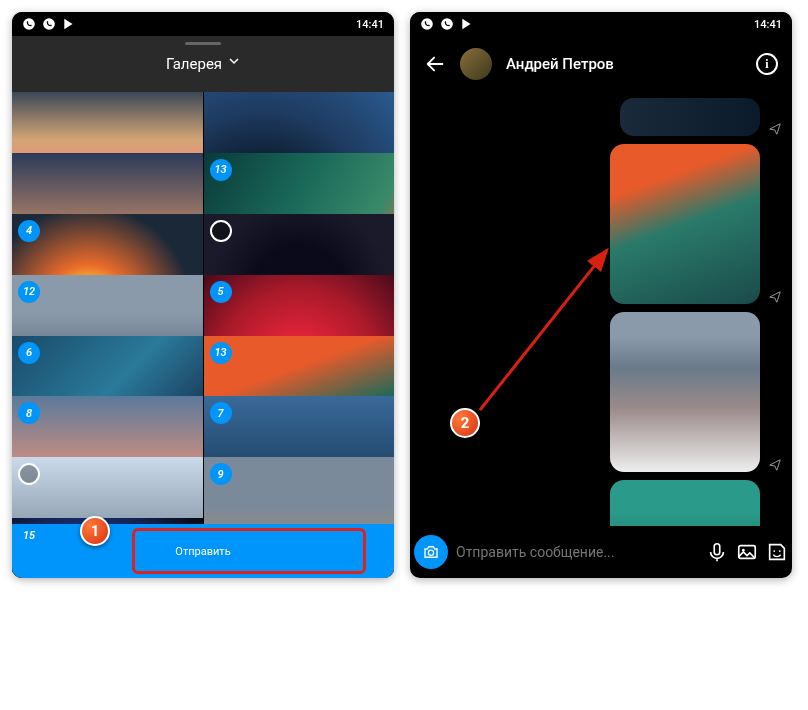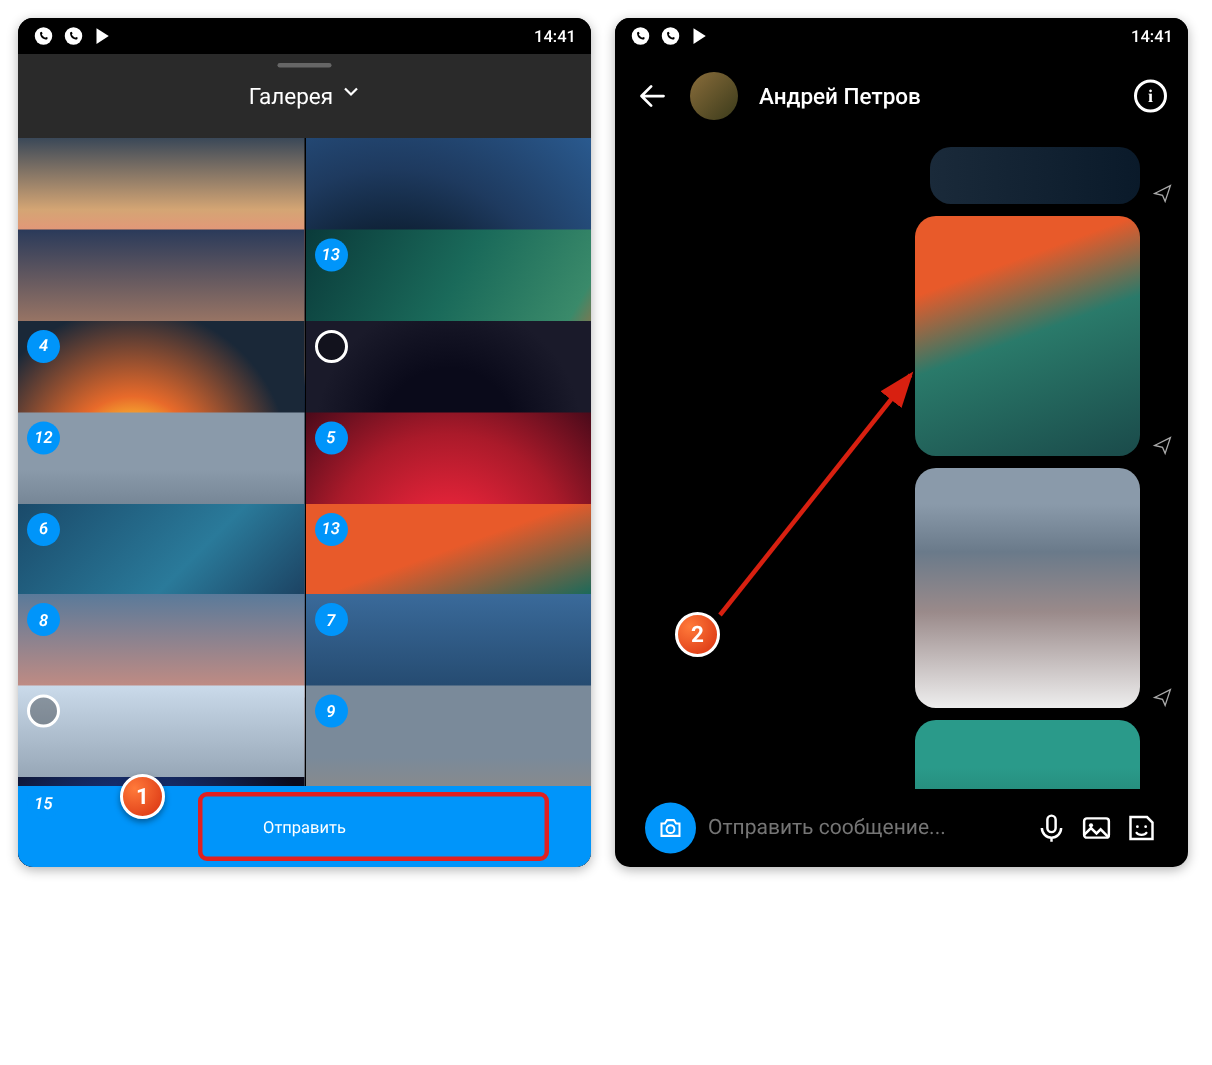--- a/index.html
+++ b/index.html
@@ -21,21 +21,21 @@
 .chat-header { height:56px; display:flex; align-items:center; padding:0 14px; gap:14px; color:#fff; }
 .avatar { width:32px; height:32px; border-radius:50%; background:linear-gradient(135deg,#8a6d3b,#3a3a1a); }
 .back-arrow { color:#fff; }
 .info-icon { margin-left:auto; width:22px; height:22px; border:2px solid #fff; border-radius:50%; display:flex; align-items:center; justify-content:center; font-size:12px; font-weight:bold; font-family:serif; }
 .messages { flex:1; display:flex; flex-direction:column; align-items:flex-end; padding:6px 10px; gap:8px; overflow:hidden; }
 .msg-row { display:flex; align-items:flex-end; gap:8px; }
 .msg-img { border-radius:14px; overflow:hidden; background:#222; }
 .msg-img.small { width:140px; height:38px; }
 .msg-img.big { width:150px; height:160px; }
 .sent-icon { color:#aaa; }
-.input-bar { height:52px; display:flex; align-items:center; padding:0 20px; gap:8px; }
+.input-bar { height:52px; display:flex; align-items:center; padding:0 4px; gap:8px; }
 .cam-btn { width:34px; height:34px; border-radius:50%; background:#0095fa; display:flex; align-items:center; justify-content:center; }
 .msg-input { flex:1; background:transparent; border:none; color:#888; font-size:14px; outline:none; }
 .input-icon { color:#fff; width:22px; }
 .step-badge { position:absolute; width:30px; height:30px; border-radius:50%; background:radial-gradient(circle at 30% 30%, #ff7a3a, #d83010); border:2px solid #fff; color:#fff; font-weight:bold; font-size:15px; display:flex; align-items:center; justify-content:center; box-shadow:0 2px 4px rgba(0,0,0,0.4); z-index:10; }
 .step1 { bottom:32px; left:68px; }
 .step2 { bottom:140px; left:40px; }
 .arrow-line { position:absolute; left:52px; bottom:160px; width:160px; height:180px; pointer-events:none; z-index:8; }
 
 .t0{background:linear-gradient(to top,#1a2838 40%,#5a6f80 50%,#e8927a 65%,#d4a574 75%,#3a4858 100%);}
 .t1{background:radial-gradient(ellipse at 30% 70%,#0a1a2a 30%,#1e3a5f 60%,#2a5a8f 100%);}

